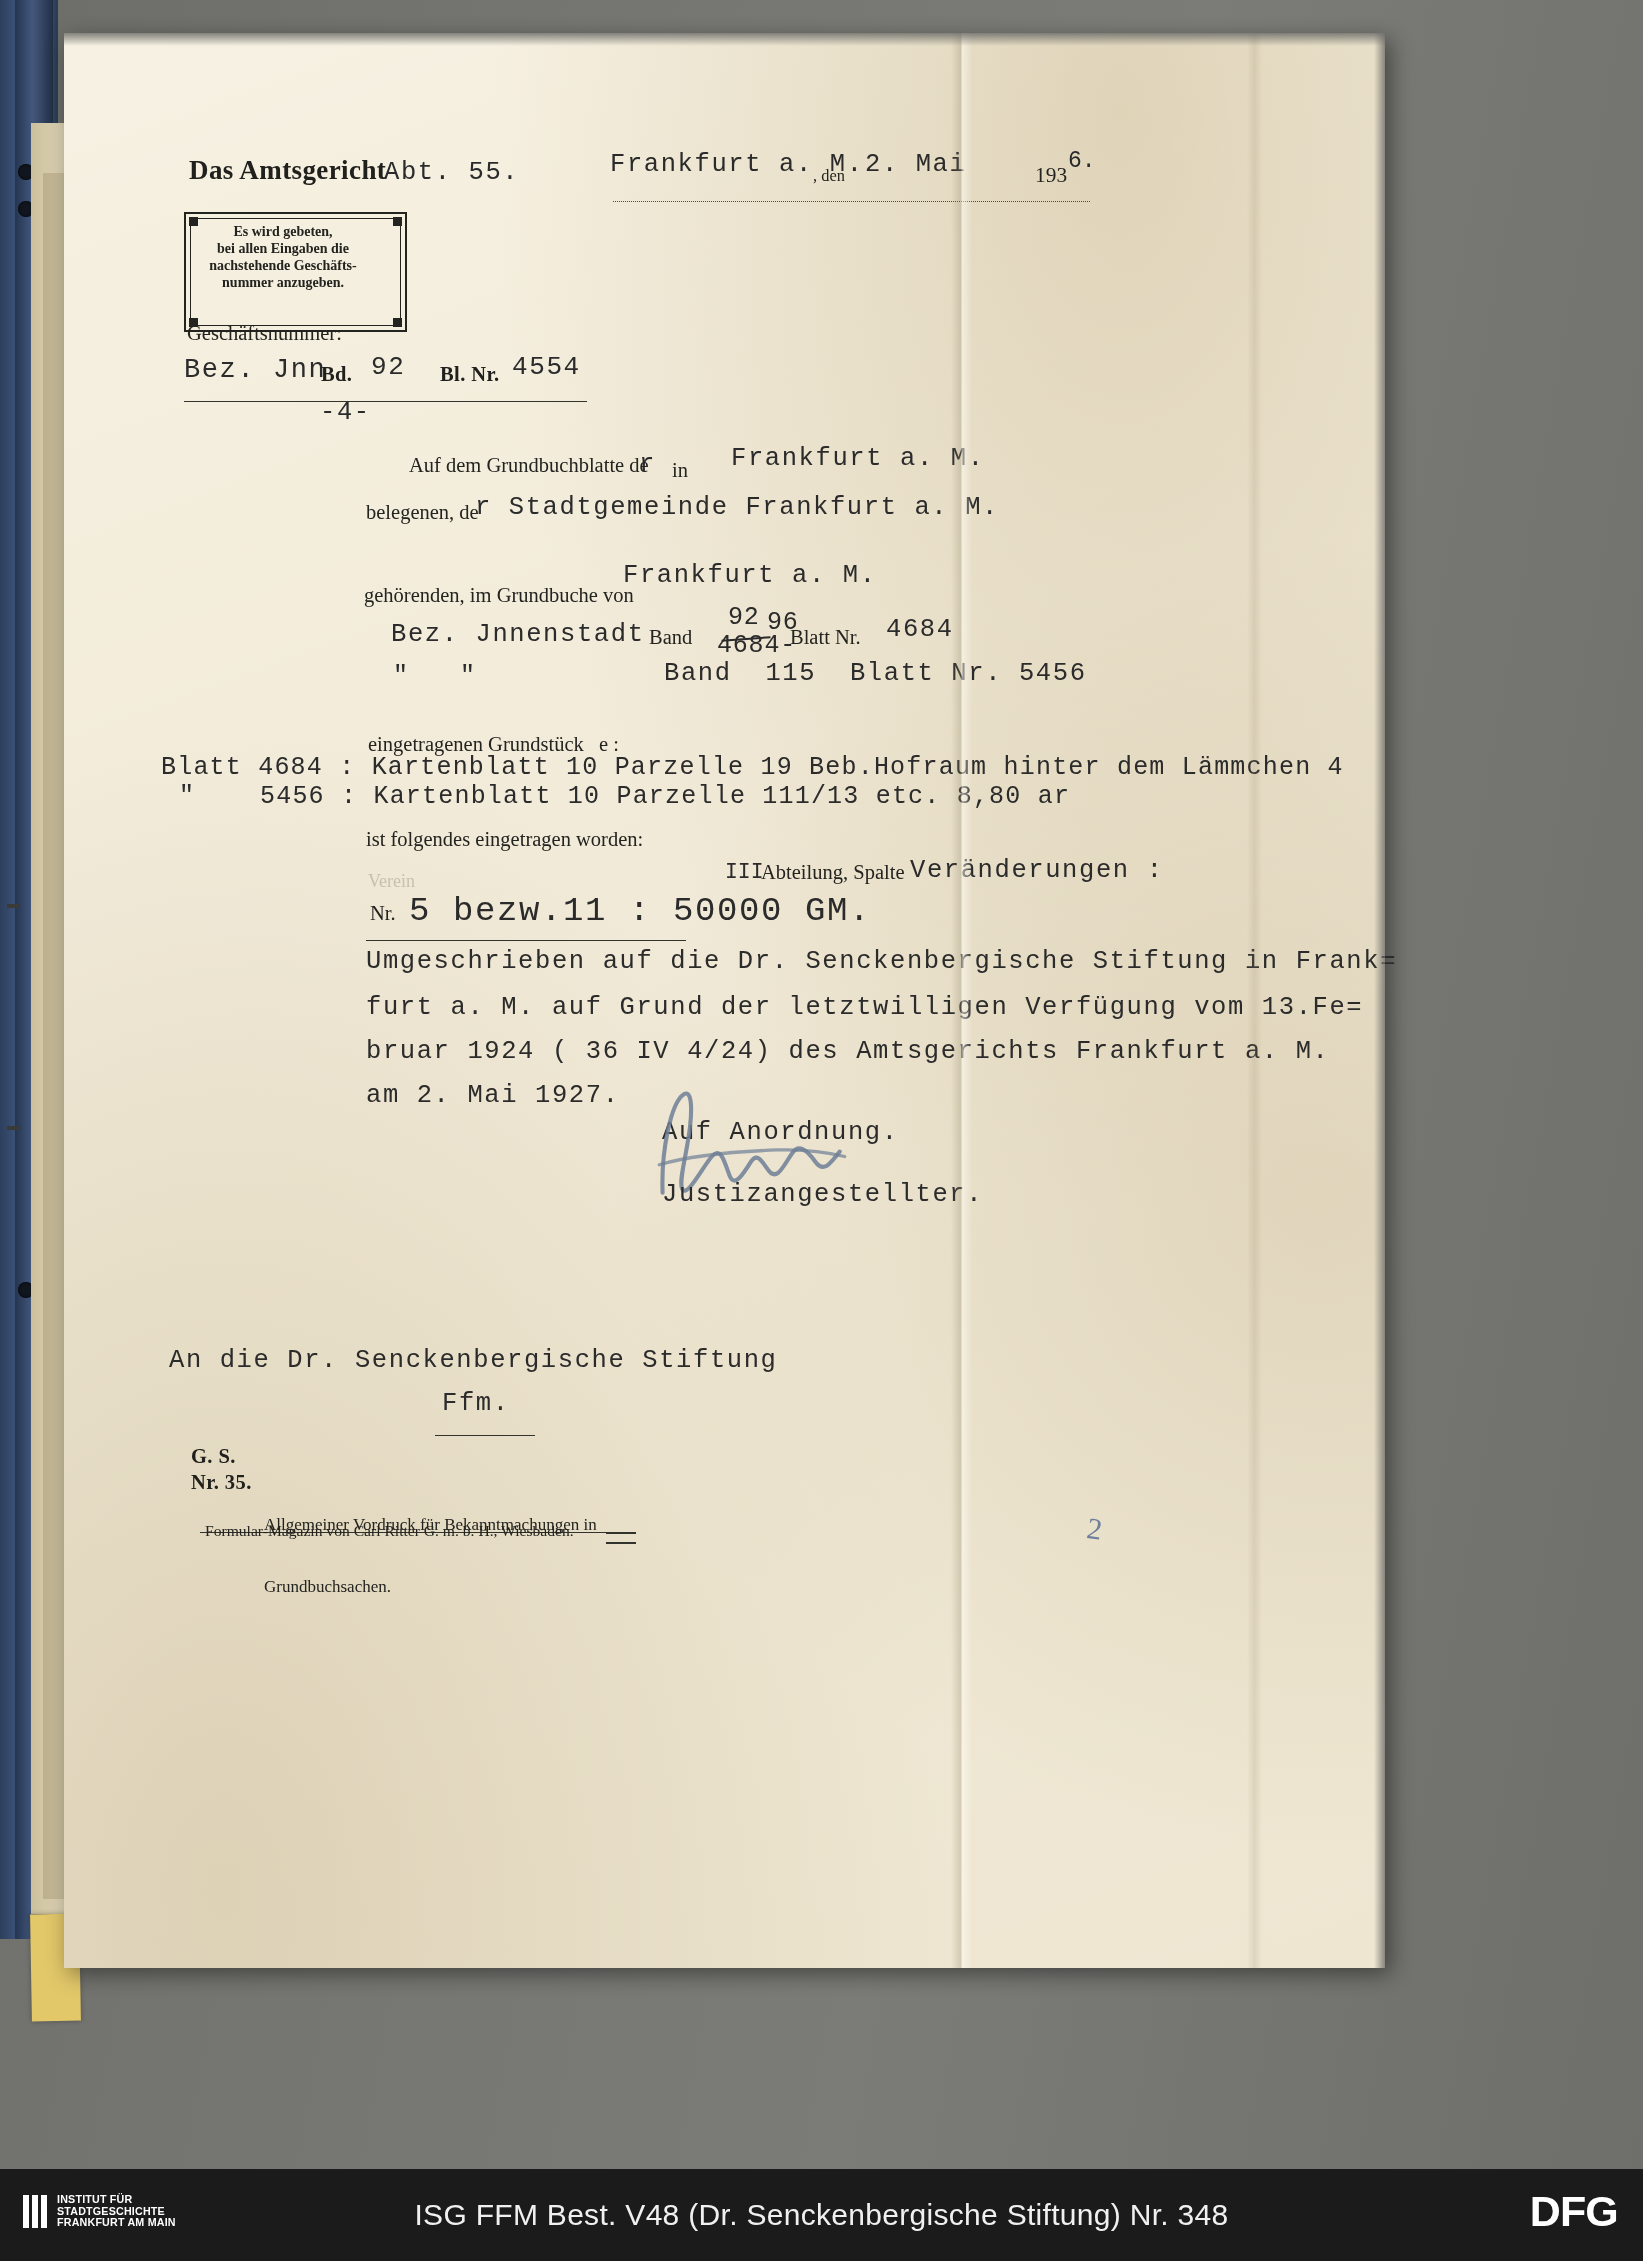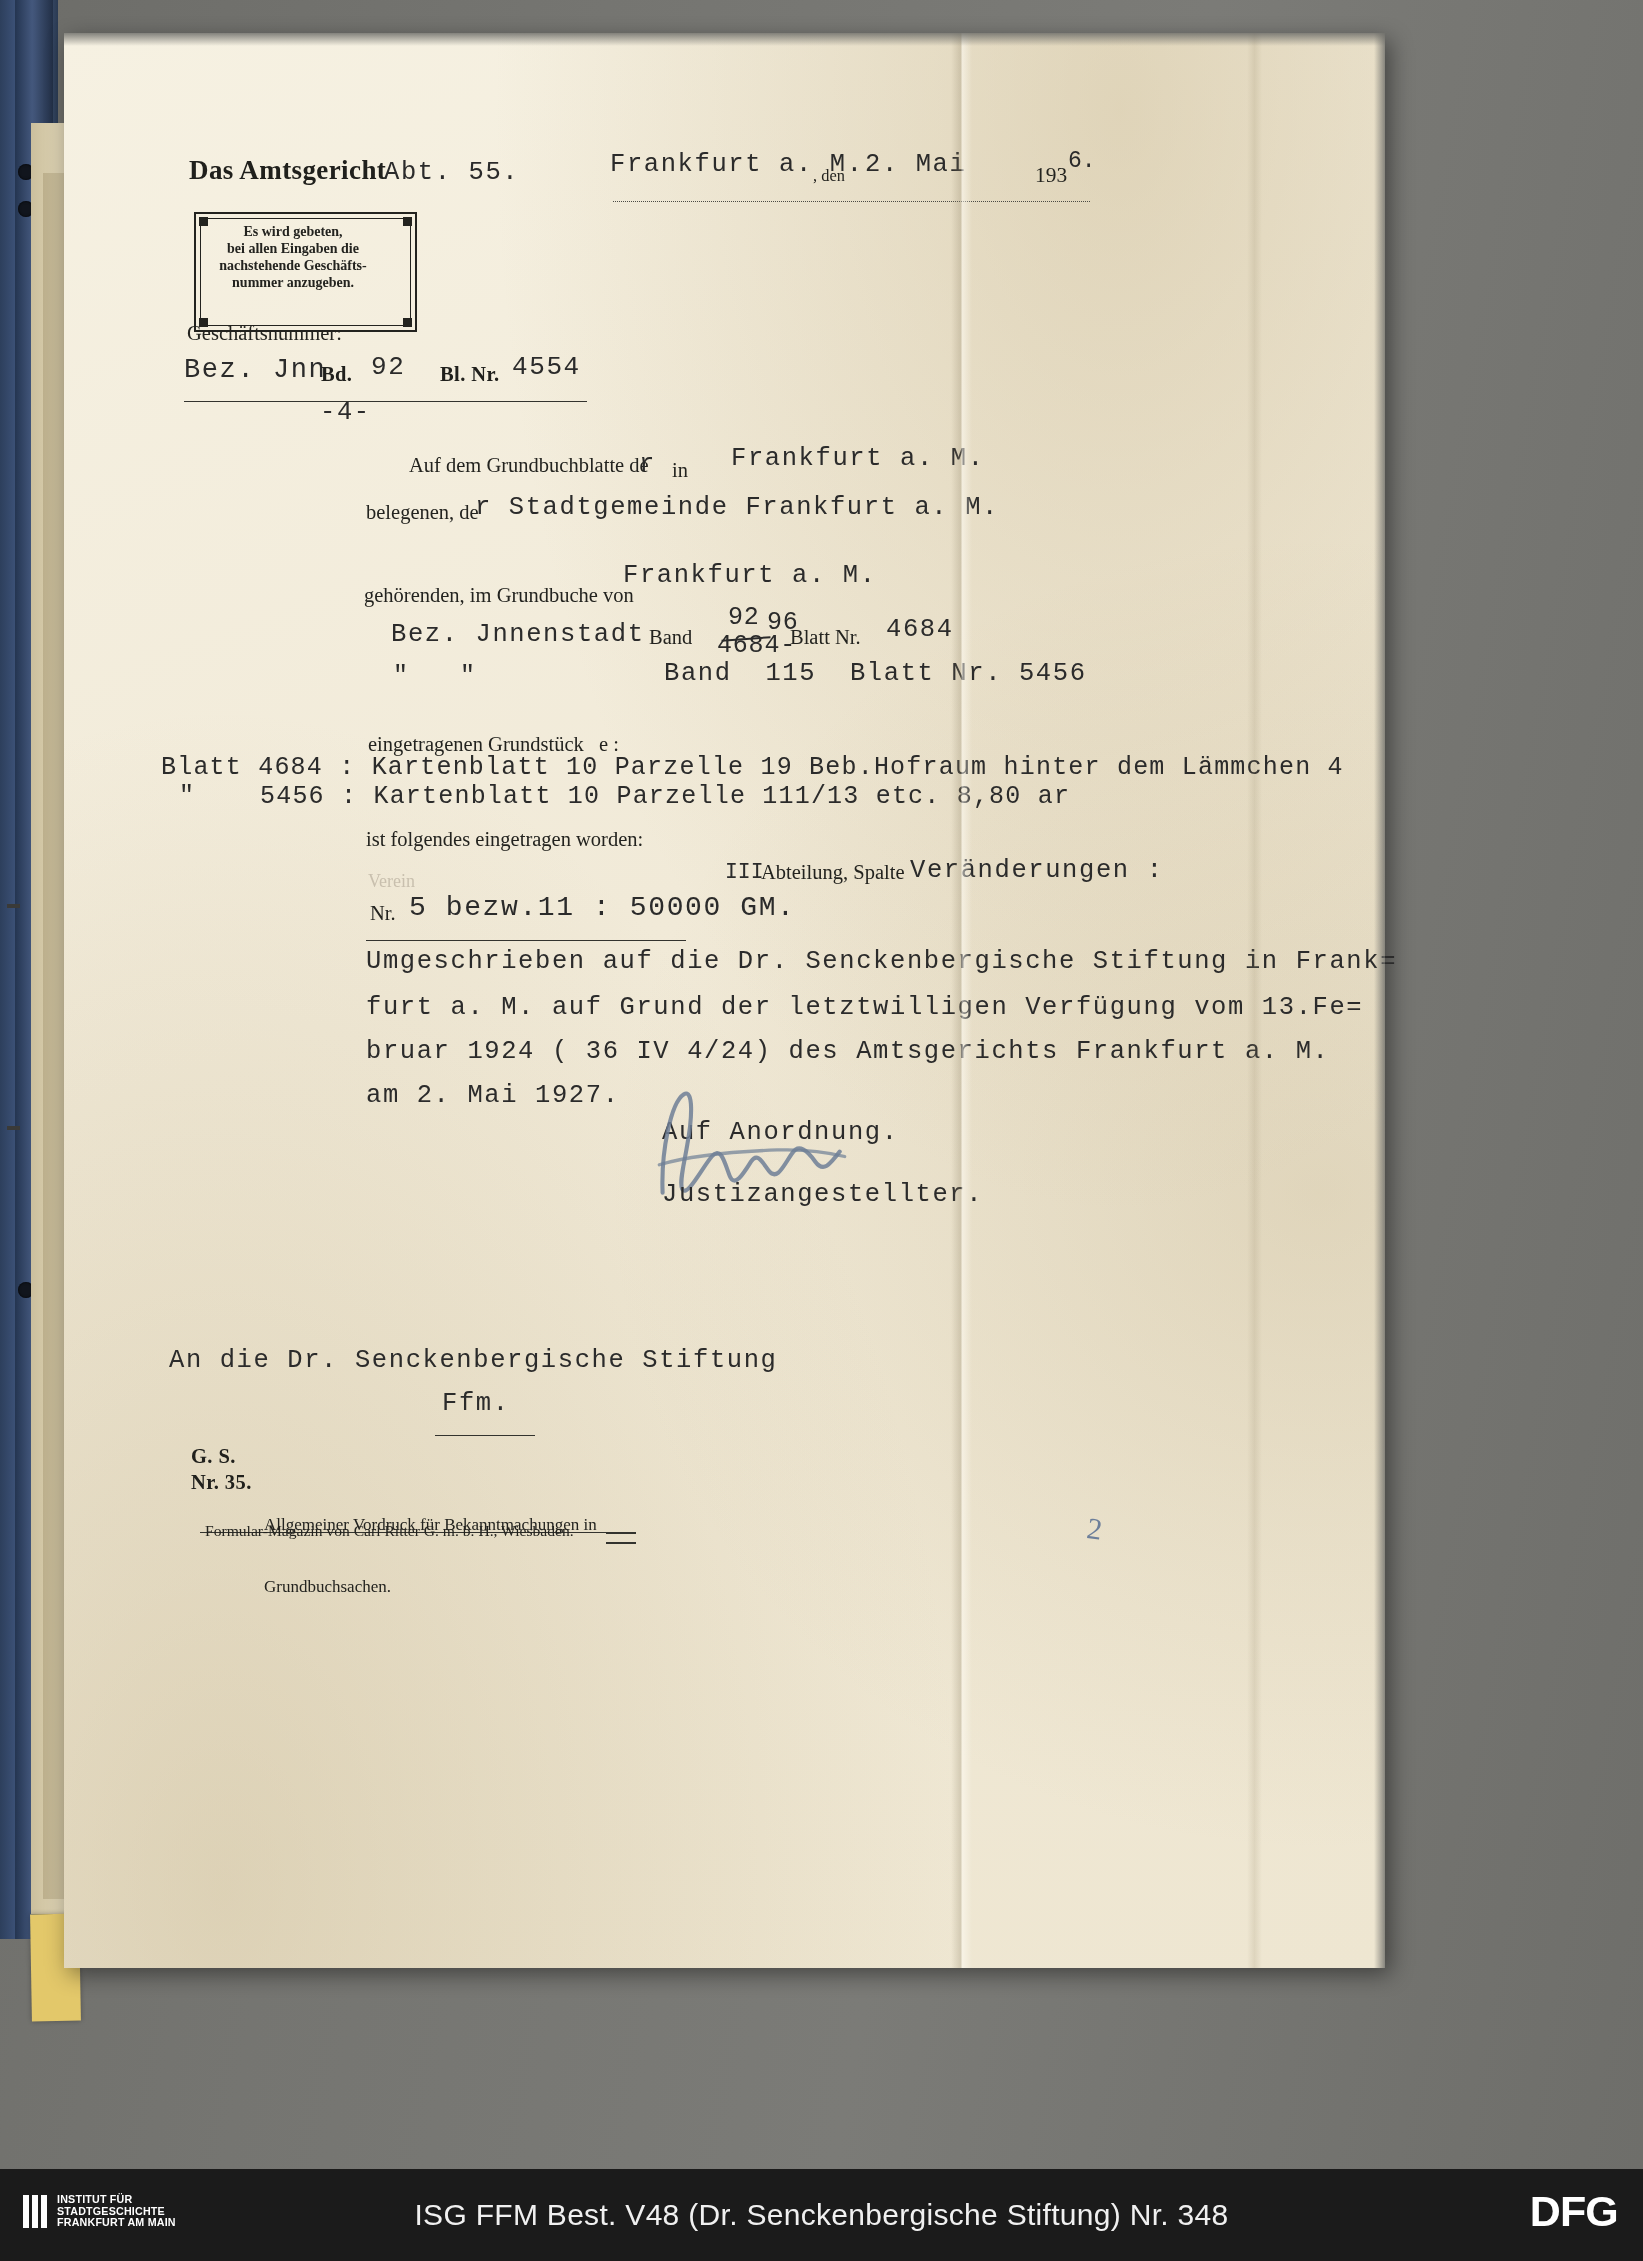--- a/index.html
+++ b/index.html
@@ -108,21 +108,21 @@
   #hdr-title{left:125px;top:122px;font-size:27px;}
   #hdr-abt{left:320px;top:125px;font-size:25.5px;letter-spacing:1.6px;}
   #hdr-place{left:546px;top:117px;font-size:25.5px;letter-spacing:1.6px;}
   #hdr-denline{left:549px;top:153px;width:477px;}
   #hdr-den{left:749px;top:133px;font-size:16.4px;}
   #hdr-date{left:801px;top:117px;font-size:25.5px;letter-spacing:1.6px;}
   #hdr-year{left:971px;top:130px;font-size:21.4px;}
   #hdr-year6{left:1004px;top:115px;font-size:23px;}
   
   #box{
-    position:absolute;left:130px;top:179px;width:193px;height:90px;
+    position:absolute;left:120px;top:179px;width:193px;height:90px;
     border:2.5px solid #23231f;padding:13px;
   }
   #box .inner{
     position:absolute;inset:4.1px;border:0.8px solid #23231f;
   }
   #box .corner{position:absolute;width:9px;height:9px;background:#23231f;}
   #box .c1{left:3.3px;top:3.3px;} #box .c2{right:3.3px;top:3.3px;}
   #box .c3{left:3.3px;bottom:3.3px;} #box .c4{right:3.3px;bottom:3.3px;}
   #box .txt{
     position:absolute;left:13px;top:9px;width:168px;
@@ -159,21 +159,21 @@
   #r2b{left:396px;top:629px;font-size:25px;letter-spacing:1.6px;}
   #r2c{left:600px;top:626px;font-size:25.5px;letter-spacing:1.6px;}
   #p4{left:304px;top:700px;font-size:20.5px;}
   #bl1{left:97px;top:720px;font-size:25px;letter-spacing:1.2px;}
   #bl2{left:115px;top:749px;font-size:25px;letter-spacing:1.2px;}
   #p5{left:302px;top:795px;font-size:20.5px;}
   #p6a{left:661px;top:827px;font-size:21.4px;}
   #p6b{left:697px;top:828px;font-size:20.5px;}
   #p6c{left:846px;top:823px;font-size:25.5px;letter-spacing:1.6px;}
   #nr-lbl{left:306px;top:869px;font-size:20.5px;}
-  #nr-val{left:345px;top:859px;font-size:28px;letter-spacing:1.6px;}
+  #nr-val{left:345px;top:859px;font-size:34px;letter-spacing:1.6px;}
   #nr-ul{left:302px;top:892px;width:320px;border-bottom:1.6px solid #33332e;}
   .bodyline{left:302px;font-size:25.5px;letter-spacing:1.6px;}
   #b1{top:914px;} #b2{top:960px;} #b3{top:1004px;} #b4{top:1048px;}
   #auf{left:598px;top:1085px;font-size:25.5px;letter-spacing:1.6px;}
   #just{left:598px;top:1147px;font-size:25.5px;letter-spacing:1.6px;}
   
   #sig{
     position:absolute;left:590px;top:1053px;width:214px;height:123px;
     pointer-events:none;
   }

